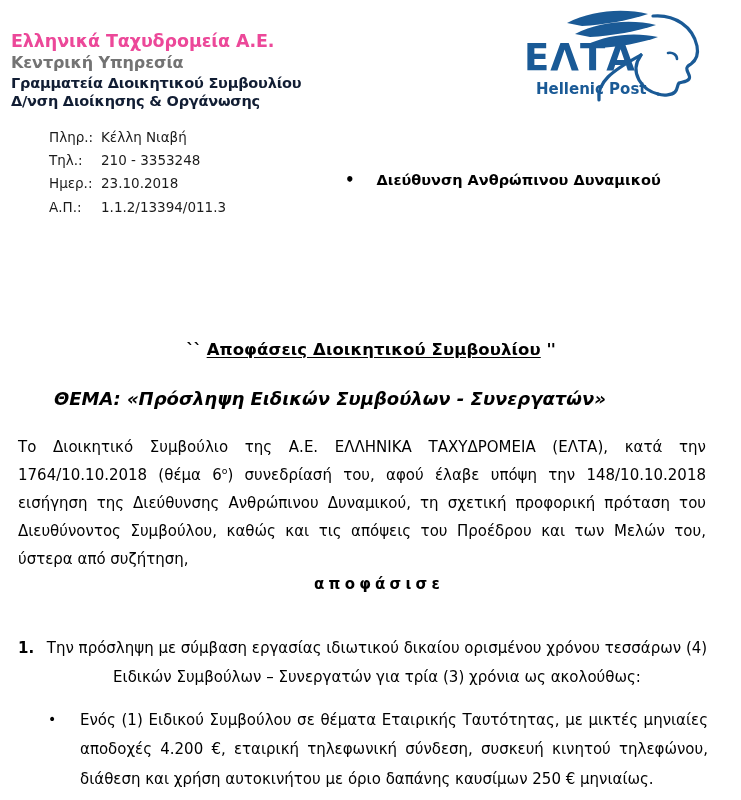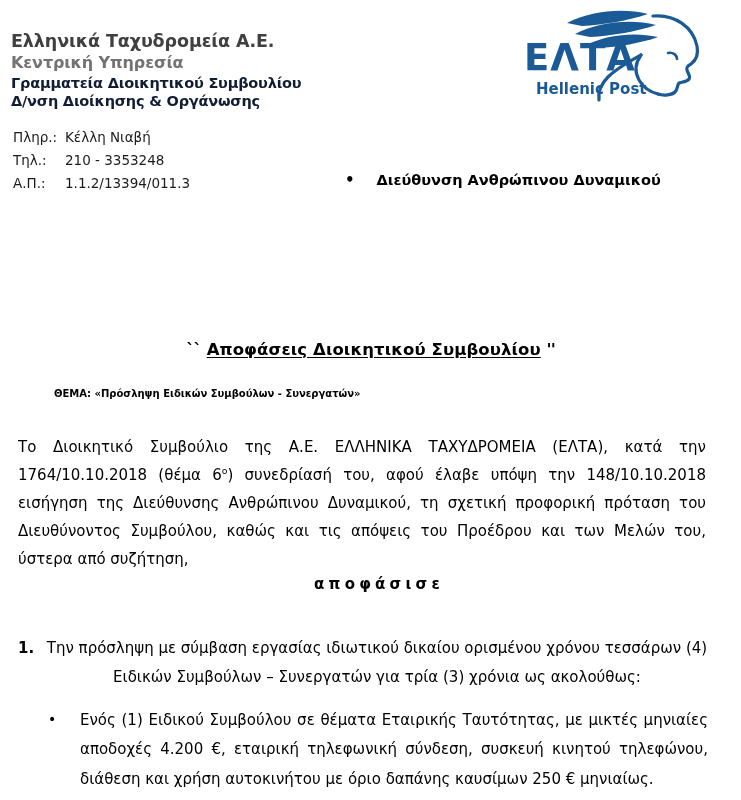--- a/index.html
+++ b/index.html
@@ -27,21 +27,21 @@
     left: 11px;
     top: 30px;
     line-height: 1.30;
   }
   .org-line {
     font-weight: bold;
     white-space: nowrap;
   }
   .org-line-1 {
     font-size: 17.5px;
-    color: #404040;
+    color: #ec4899;
     letter-spacing: -0.1px;
   }
   .org-line-2 {
     font-size: 16px;
     color: #737373;
     letter-spacing: -0.1px;
   }
   .org-line-3, .org-line-4 {
     font-size: 14.5px;
     color: #111d33;
@@ -60,21 +60,21 @@
 
   
   .meta {
     position: absolute;
     left: 13px;
     top: 126px;
     font-size: 13.5px;
     line-height: 1.72;
     color: #1b1b1b;
   }
-  .meta-row { display: flex; white-space: nowrap; }
+  .meta-row { display: flex; white-space: nowrap; margin-left: 36px; }
   .meta-label { width: 52px; flex: 0 0 52px; }
   .meta-value { }
 
   
   .recipient {
     position: absolute;
     left: 345px;
     top: 172px;
     font-size: 14.5px;
     font-weight: bold;
@@ -99,23 +99,24 @@
     letter-spacing: 0.1px;
   }
   .doc-title .u { text-decoration: underline; text-underline-offset: 2px; }
   .doc-title .q { font-weight: bold; letter-spacing: -1px; }
 
   
   .subject {
     position: absolute;
     left: 54px;
     top: 388px;
-    font-size: 10px;
+    font-size: 18px;
     font-weight: bold;
     white-space: nowrap;
+    font-style: italic;
   }
 
   
   .body-par {
     position: absolute;
     left: 18px;
     top: 434px;
     width: 688px;
     font-size: 15px;
     line-height: 1.86;
@@ -216,20 +217,24 @@
 <div class="meta">
   <div class="meta-row">
     <span class="meta-label">Πληρ.:</span>
     <span class="meta-value">Κέλλη Νιαβή</span>
   </div>
   <div class="meta-row">
     <span class="meta-label">Τηλ.:</span>
     <span class="meta-value">210 - 3353248</span>
   </div>
   <div class="meta-row">
+    <span class="meta-label">Ημερ.:</span>
+    <span class="meta-value">23.10.2018</span>
+  </div>
+  <div class="meta-row">
     <span class="meta-label">Α.Π.:</span>
     <span class="meta-value">1.1.2/13394/011.3</span>
   </div>
 </div>
 
 <div class="recipient">
   <span class="bullet">•</span>
   <span>Διεύθυνση Ανθρώπινου Δυναμικού</span>
 </div>
 

